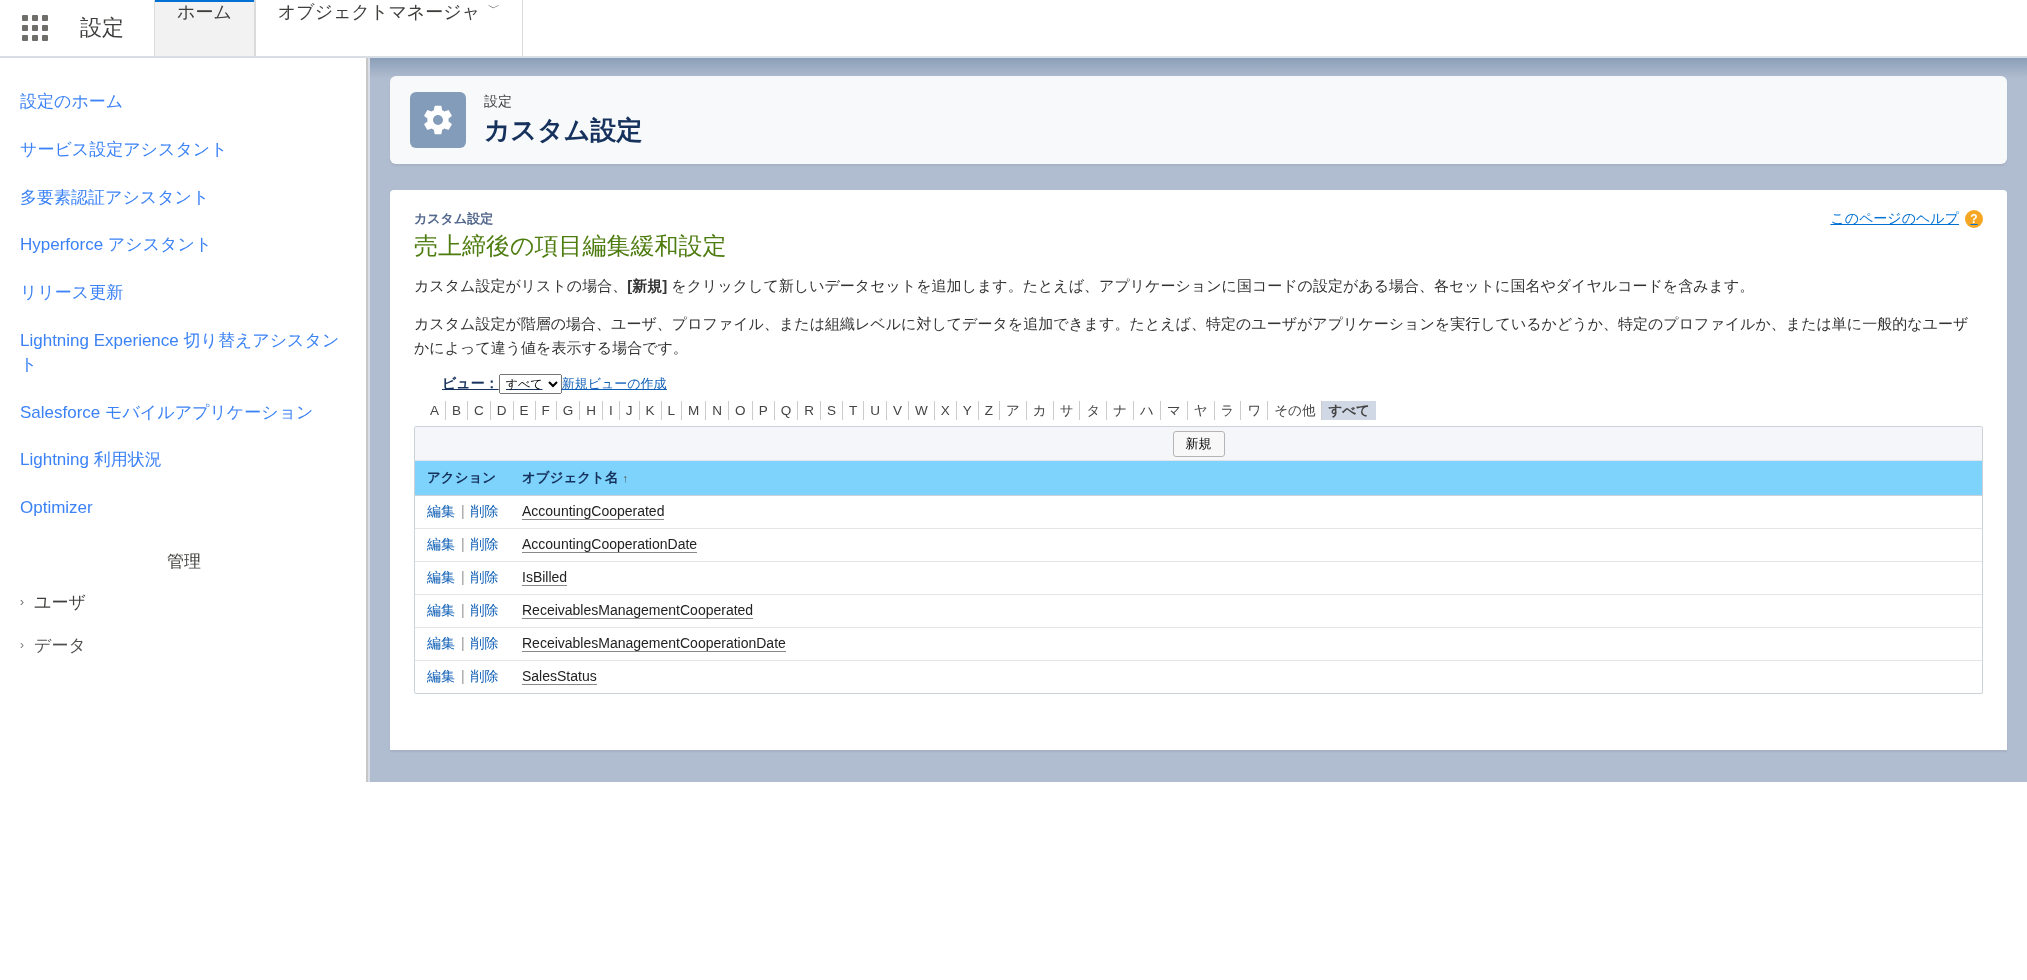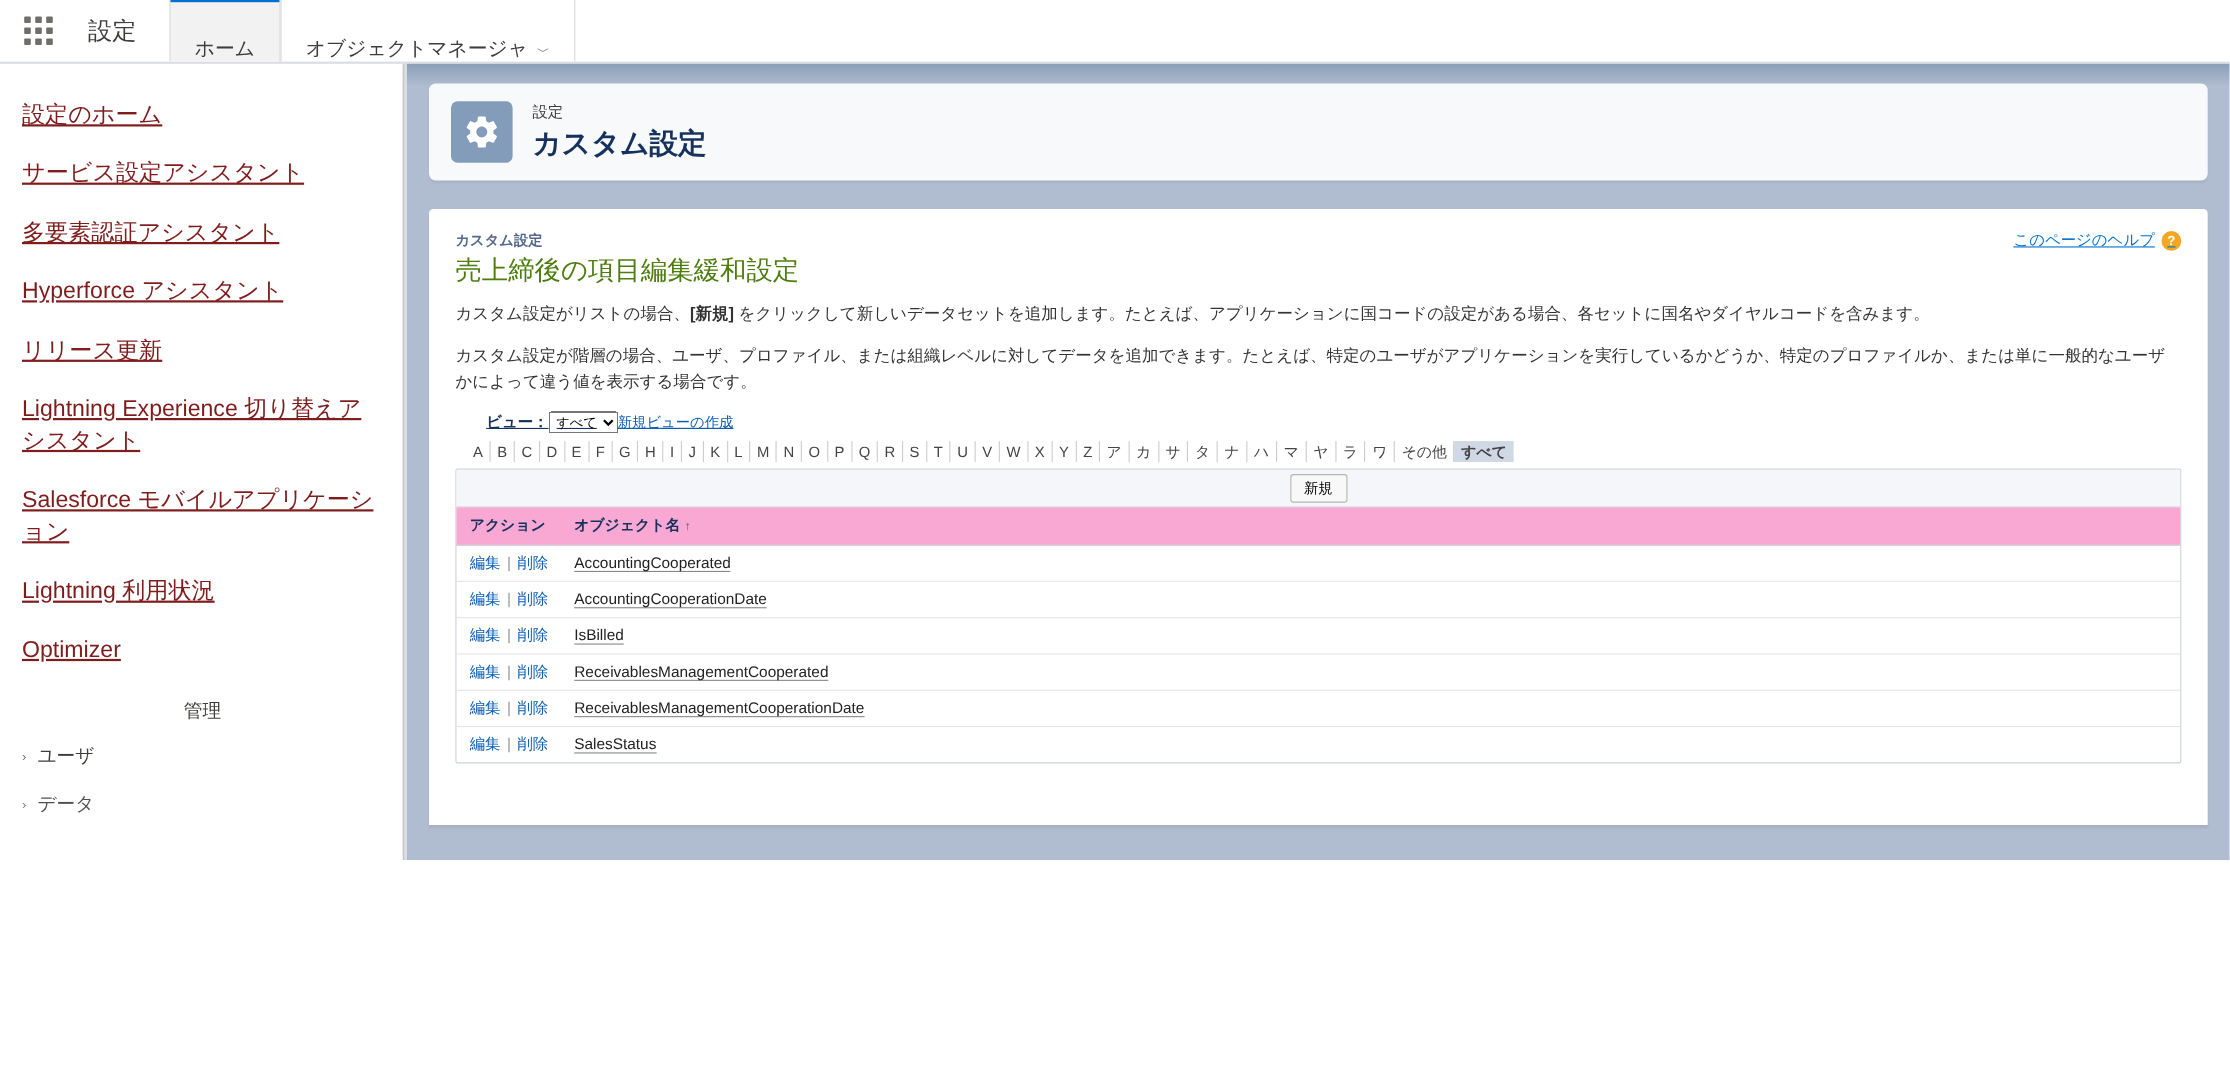--- a/index.html
+++ b/index.html
@@ -34,21 +34,21 @@
   .waffle span {
     width: 6px; height: 6px; background: #706e6b; border-radius: 1px;
   }
   .app-name {
     display: flex; align-items: center;
     font-size: 22px; font-weight: 400;
     padding: 0 30px 0 10px;
     color: #3e3e3c;
   }
   .tab {
-    display: flex; align-items: flex-end;
+    display: flex; align-items: flex-start;
     padding: 0 22px;
     font-size: 18px; color: #3e3e3c;
     border-left: 1px solid #dddbda;
     border-right: 1px solid #dddbda;
     cursor: pointer;
     position: relative;
   }
   .tab.active {
     background: #f3f2f2;
   }
@@ -74,25 +74,24 @@
     padding: 10px 12px;
     gap: 10px;
   }
   .search-box svg { width: 16px; height: 16px; fill: #b0adab; }
   .search-box input {
     border: none; outline: none; font-size: 16px; color: #706e6b; width: 100%;
     background: transparent;
   }
   .nav-item {
     padding: 12px 20px;
-    font-size: 21px;
-    color: #7f1d1d;
+    font-size: 17px;
+    color: #3b82f6;
     cursor: pointer;
     line-height: 1.4;
-    text-decoration: underline;
   }
   .nav-section {
     padding: 18px 20px 8px 20px;
     font-size: 17px;
     color: #3e3e3c;
     text-align: center;
   }
   .nav-tree-item {
     padding: 10px 20px;
     font-size: 17px;
@@ -169,21 +168,21 @@
     font-size: 13px; padding: 3px 12px; cursor:pointer;
     background: #f8f8f8;
     border: 1px solid #b5b5b5;
     border-radius: 3px;
     position: absolute;
     left: 50%;
     top: 50%;
     transform: translate(-50%, -50%);
   }
   .table-head {
-    display:flex; background:#f9a8d4;
+    display:flex; background:#7dd3fc;
     border-bottom: 1px solid #cbd2da;
     font-weight:700; font-size:13.5px;
     padding: 8px 12px;
   }
   .col-action { width: 95px; }
   .col-name { flex:1; }
   .sort-arrow { font-size: 11px; margin-left:4px; color:#555;}
   .trow {
     display:flex; padding: 7px 12px; font-size: 14px;
     border-bottom: 1px solid #e5e5e5;

